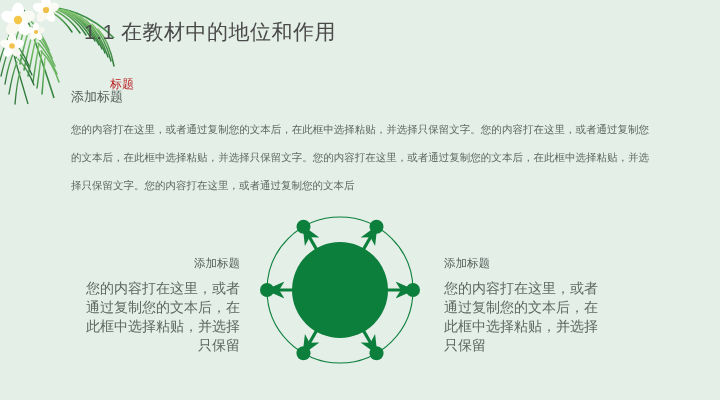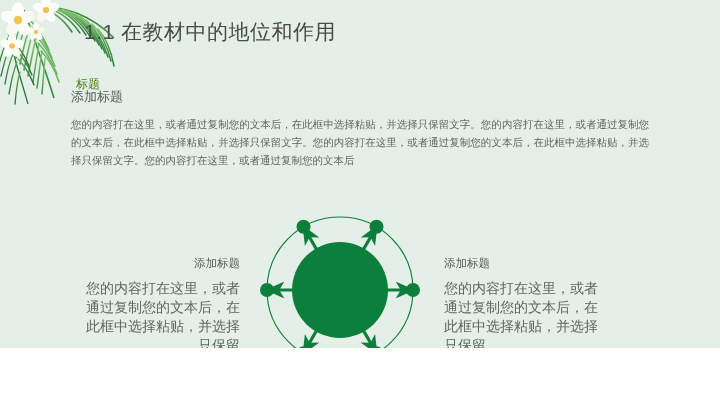--- a/index.html
+++ b/index.html
@@ -8,21 +8,21 @@
   }
   body {
     width: 720px;
     height: 405px;
     overflow: hidden;
     font-family: "Liberation Sans", "DejaVu Sans", sans-serif;
   }
   #slide {
     position: relative;
     width: 720px;
-    height: 348px;
+    height: 400px;
     background: #e4efe8;
     overflow: hidden;
     text-decoration: underline;
   }
 
   
   #foliage {
     position: absolute;
     left: -6px;
     top: -14px;
@@ -51,21 +51,21 @@
     color: #55615b;
   }
 
   
   #body-paragraph {
     position: absolute;
     left: 71px;
     top: 115px;
     width: 578px;
     font-size: 10.5px;
-    line-height: 18px;
+    line-height: 28px;
     color: #5d6862;
     text-align: justify;
     text-justify: inter-character;
   }
 
   
   #diagram {
     position: absolute;
     left: 252px;
     top: 208px;
@@ -75,22 +75,23 @@
   #diagram-center-label {
     position: absolute;
     left: 0;
     top: 0;
     width: 176px;
     height: 168px;
     display: flex;
     align-items: center;
     justify-content: center;
     font-size: 12px;
-    color: #4d7c0f;
+    color: #b91c1c;
     pointer-events: none;
+    padding-left: 34px;
   }
 
   
   .side-block {
     position: absolute;
     width: 162px;
   }
   .side-heading {
     font-size: 11.5px;
     color: #55615b;

